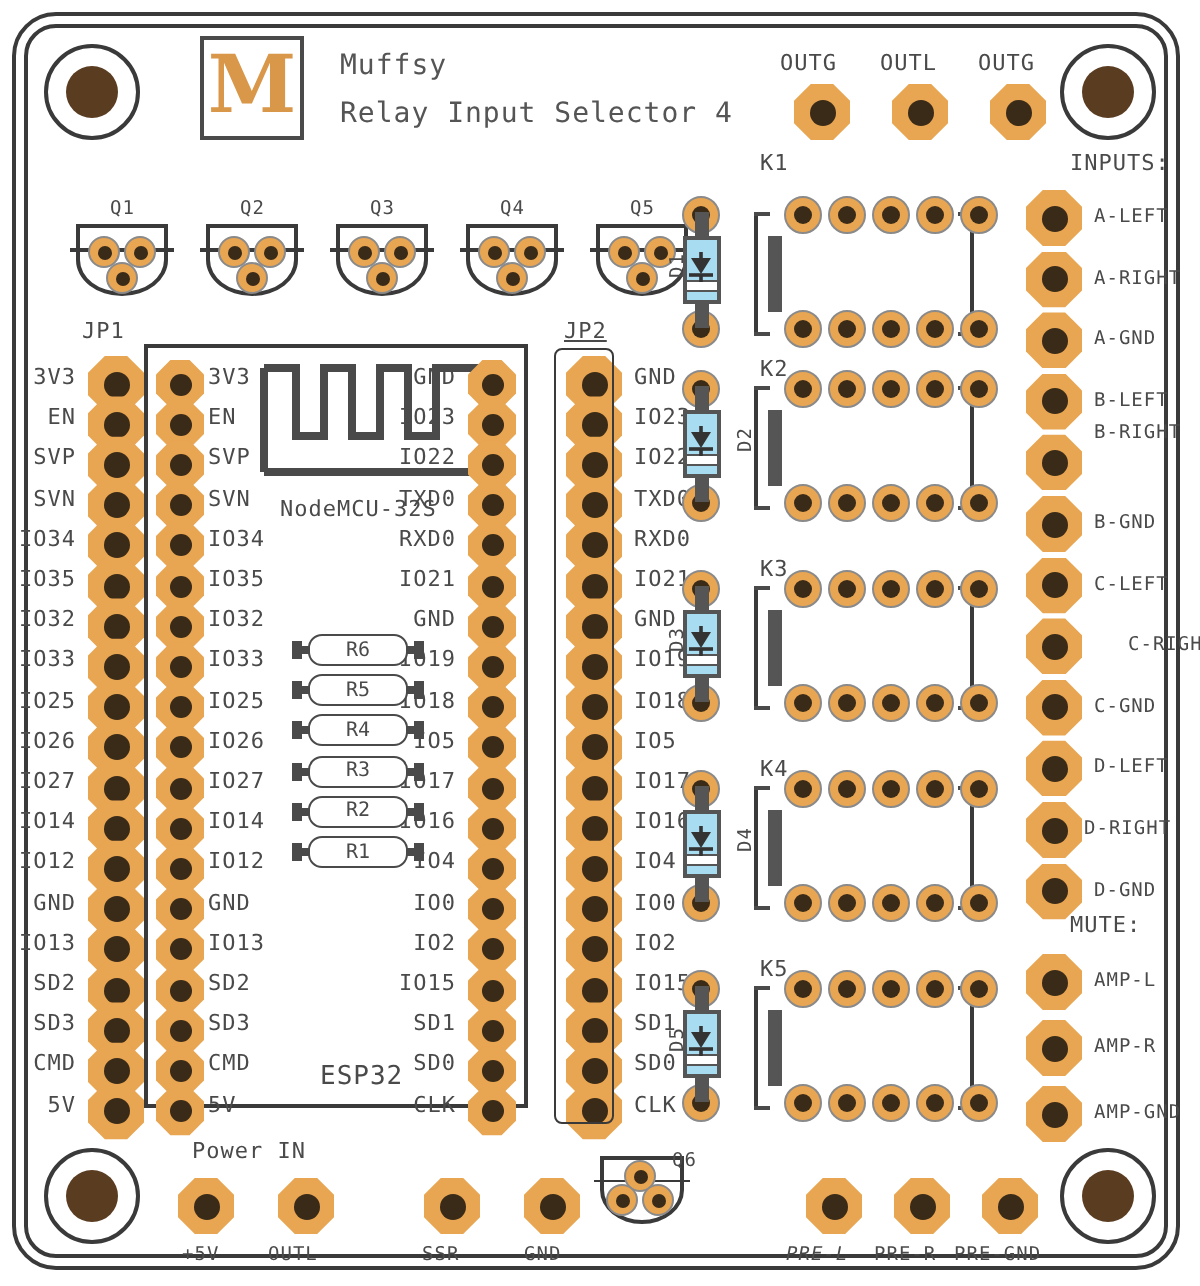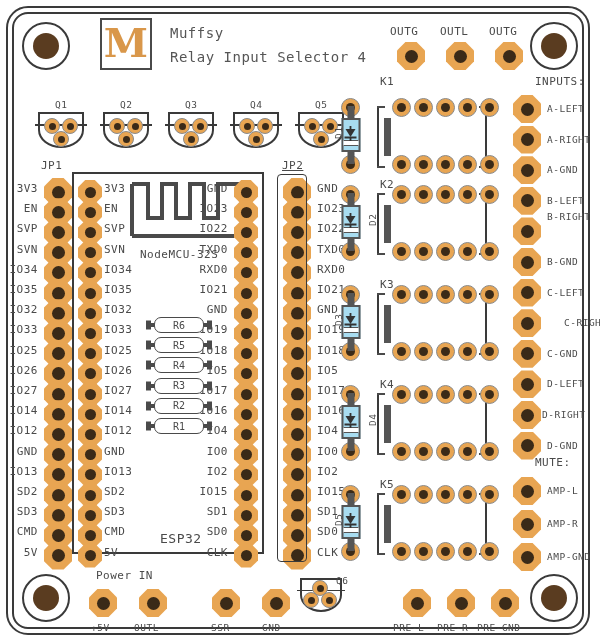--- a/index.html
+++ b/index.html
@@ -708,17 +708,17 @@
     </div>
     <div class="pad pad-sm" style="left:12px;top:2px;"></div>
     <div class="pad pad-sm" style="left:3px;top:14px;"></div>
     <div class="pad pad-sm" style="left:21px;top:14px;"></div>
   </div>
   <div class="silk silk-sm" style="left:336px;top:576px;">Q6</div>
 
   <div class="pad pad-oct pad-oct-lg" style="left:403px;top:589px;"></div>
   <div class="pad pad-oct pad-oct-lg" style="left:447px;top:589px;"></div>
   <div class="pad pad-oct pad-oct-lg" style="left:491px;top:589px;"></div>
-  <div class="silk silk-sm" style="left:393px;top:623px;">PRE-L</div>
+  <div class="silk silk-sm" style="left:393px;top:623px;font-style:italic;">PRE-L</div>
   <div class="silk silk-sm" style="left:437px;top:623px;">PRE-R</div>
   <div class="silk silk-sm" style="left:477px;top:623px;">PRE-GND</div>
 
 </div>
 
 </body></html>

